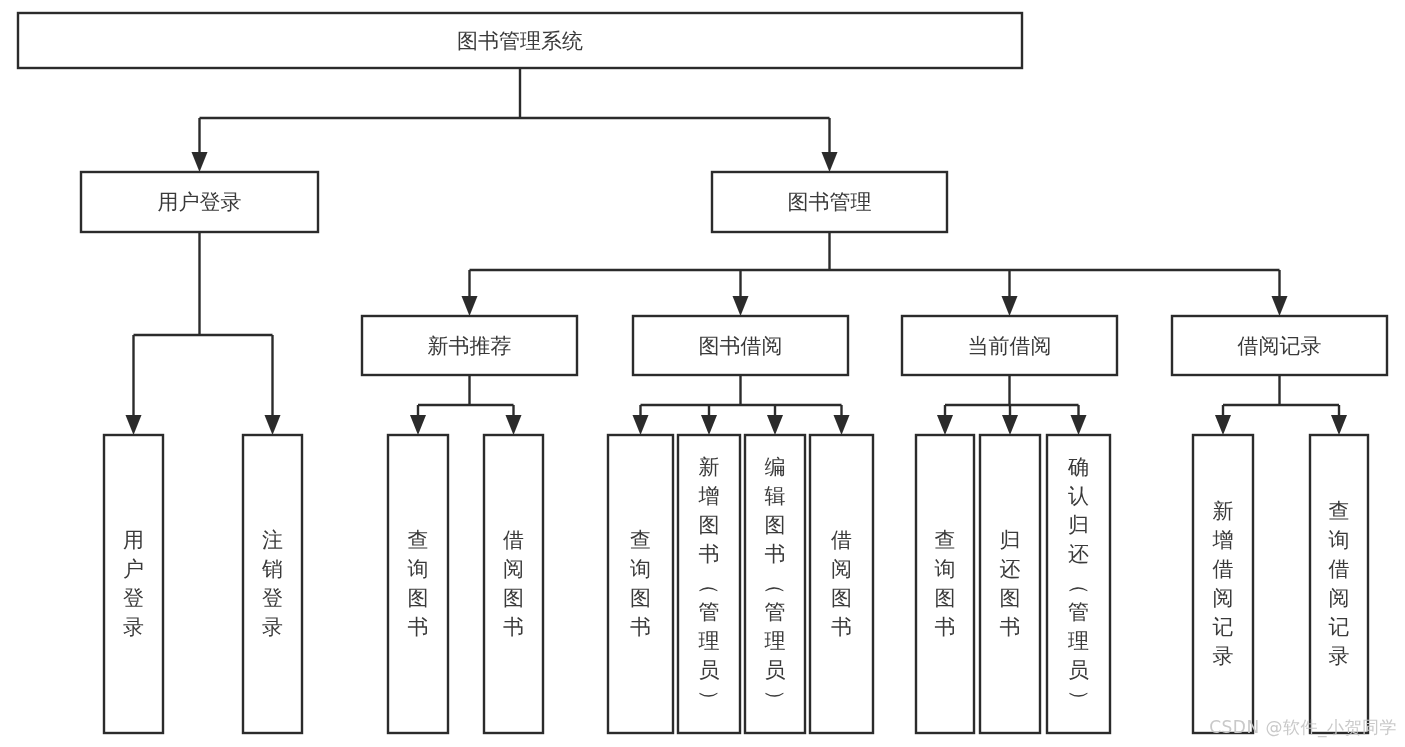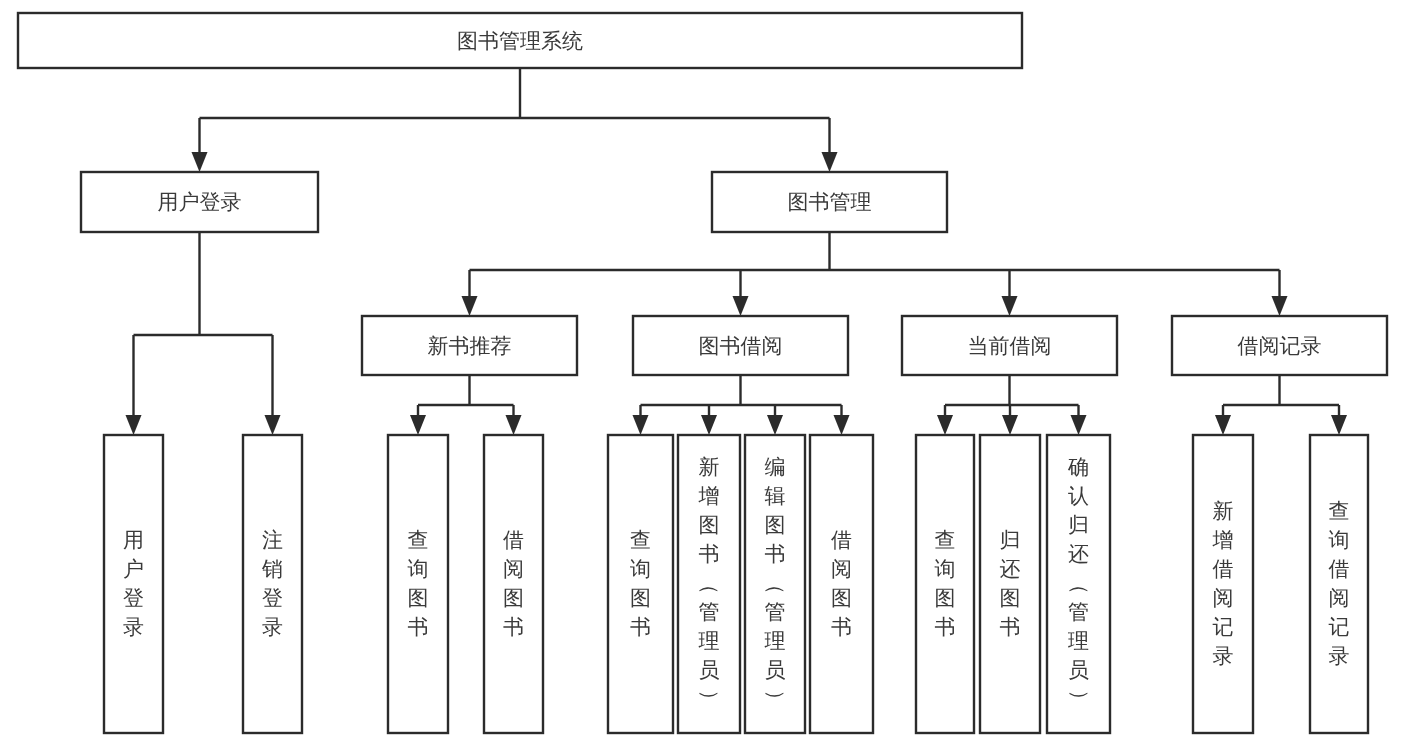--- a/index.html
+++ b/index.html
@@ -298,13 +298,14 @@
             <text x="1339" y="511.5" class="node-label-v-char">查</text>
             <text x="1339" y="540.5" class="node-label-v-char">询</text>
             <text x="1339" y="569.5" class="node-label-v-char">借</text>
             <text x="1339" y="598.5" class="node-label-v-char">阅</text>
             <text x="1339" y="627.5" class="node-label-v-char">记</text>
             <text x="1339" y="656.5" class="node-label-v-char">录</text>
           </g>
         </g>
       </g>
   </svg>
+  <div class="watermark">CSDN @软件_小贺同学</div>
 </div>
 
 </body></html>

